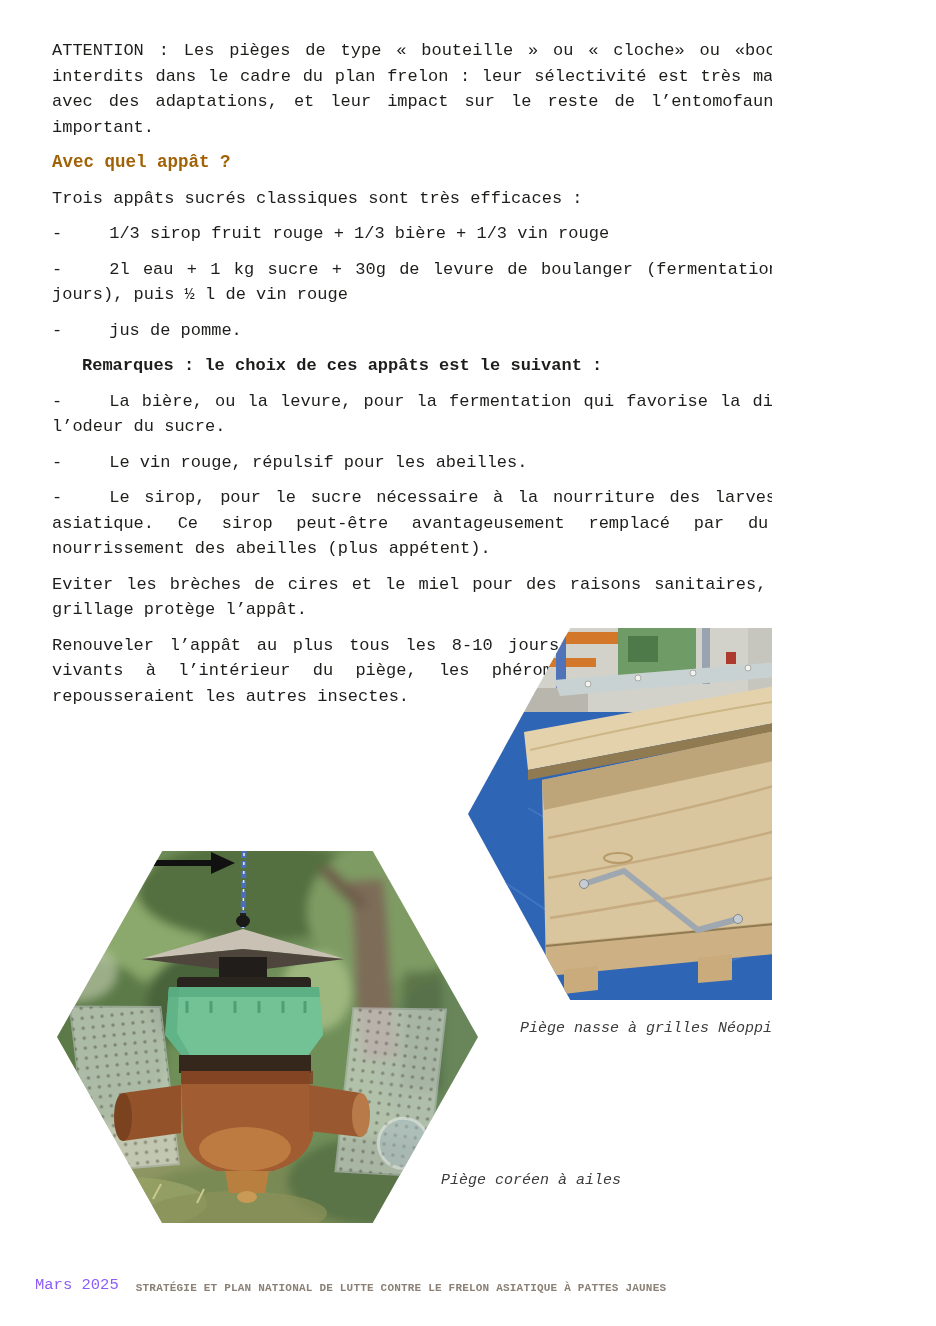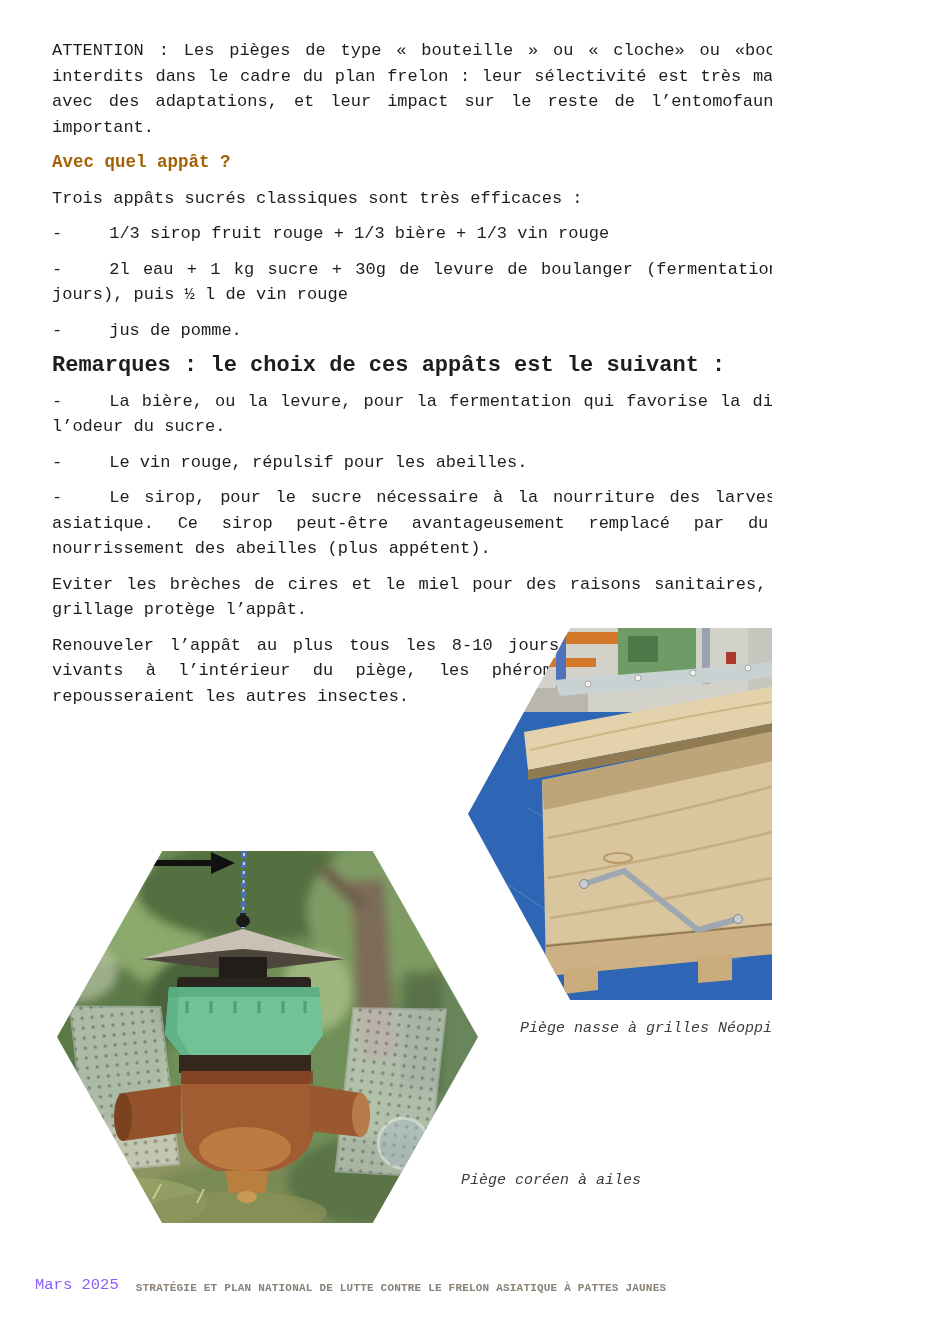--- a/index.html
+++ b/index.html
@@ -6,35 +6,35 @@
   .page{
     position:relative;width:772px;height:1326px;background:#ffffff;overflow:hidden;
     font-family:Liberation Mono, monospace;color:#1d1d1b;border-radius:17px;
   }
   .text-col{
     position:absolute;left:52px;top:38px;width:835px;
     font-size:17px;line-height:25.5px;text-align:justify;
   }
   .text-col p,.text-col h2,.text-col h3{margin:0 0 10px 0;}
   h2.green{color:#a16207;font-size:17.5px;font-weight:700;text-align:left;}
-  h3.remarks{font-size:22px;font-weight:700;text-align:left;}
+  h3.remarks{font-size:17px;font-weight:700;text-align:left;margin-left:30px;}
   .bullet .dash{display:inline-block;}
   .bullet .tab{display:inline-block;width:47px;}
   .hex{
     position:absolute;overflow:hidden;
     clip-path:polygon(0% 50%,25% 0%,75% 0%,100% 50%,75% 100%,25% 100%);
   }
   .hex svg{display:block;width:100%;height:100%;}
   #fig-neoppi{left:468px;top:628px;width:409px;height:372px;}
   #fig-korean{left:57px;top:851px;width:421px;height:372px;}
   .caption{
     position:absolute;font-style:italic;font-size:15px;color:#3c3c3c;line-height:20px;
   }
   #caption-neoppi{left:520px;top:1019px;width:340px;text-align:left;}
-  #caption-korean{left:421px;top:1171px;width:220px;text-align:right;}
+  #caption-korean{left:421px;top:1171px;width:220px;text-align:center;}
   .footer-date{position:absolute;left:35px;top:1276px;font-size:15.5px;color:#8b5cf6;}
   .footer-title{
     position:absolute;left:30px;right:0;top:1282px;text-align:center;
     font-size:11px;font-weight:700;color:#8b8177;letter-spacing:0.2px;
   }
   .footer-page{position:absolute;left:846px;top:1268px;font-size:12px;color:#1d1d1b;}
 </style>
 </head>
 <body>
 

